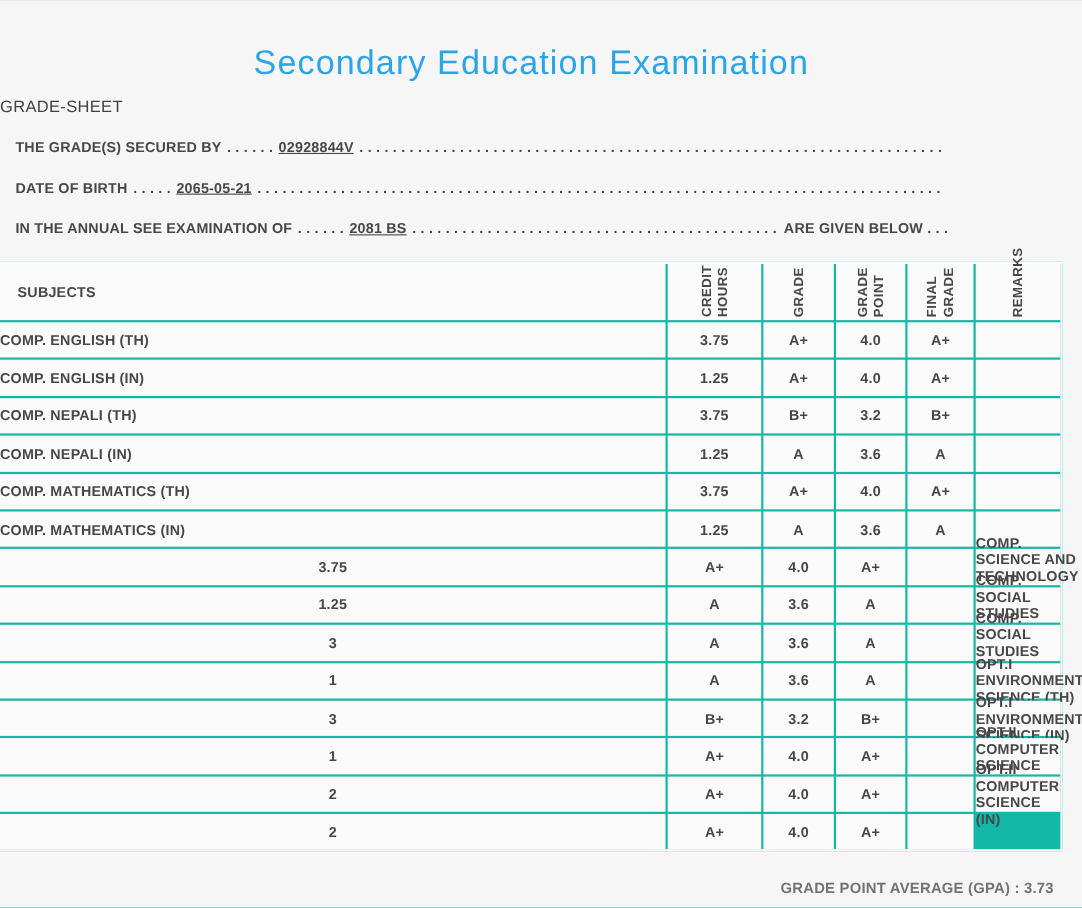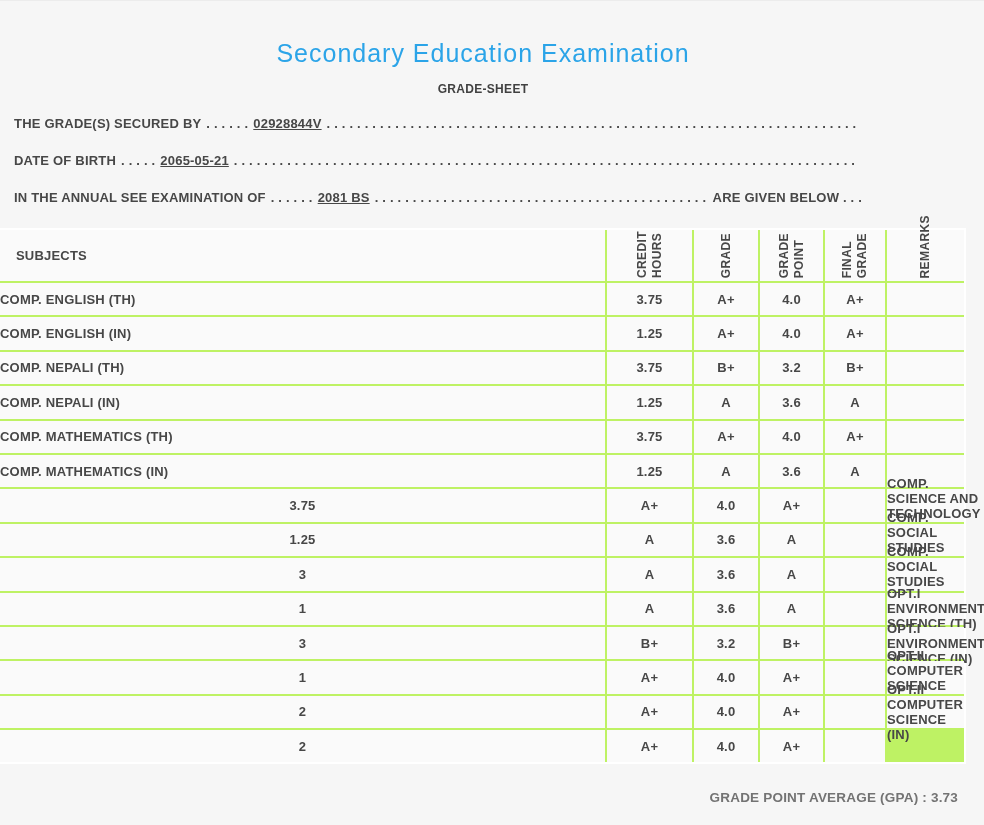--- a/index.html
+++ b/index.html
@@ -9,28 +9,28 @@
     font-family:"Liberation Sans", sans-serif;
     color:#474747;
     overflow:hidden;
   }
   .page{width:984px;height:825px;box-sizing:border-box;padding-top:38px;border-top:1px solid #ececec;}
   .content{width:966px;}
 
   
   .title{
     text-align:center;
-    font-size:25px;
+    font-size:31px;
     letter-spacing:1px;
     font-weight:400;
   }
   .subtitle{
-    text-align:center;
-    font-size:12px;
-    font-weight:bold;
+    text-align:left;
+    font-size:15px;
+    font-weight:normal;
     color:#414141;
     letter-spacing:0.3px;
     margin-top:14px;
   }
 
   
   .info{margin:21px 0 0 14px;width:848px;}
   .info-line{
     display:flex;
     align-items:baseline;
@@ -48,21 +48,21 @@
   .info-line .tail{flex:0 0 auto;margin-left:5px;}
 
   
   .grade-table{
     margin-top:18px;
     display:grid;
     grid-template-columns:605px 85px 64px 63px 60px 77px;
     grid-template-rows:51px;
     grid-auto-rows:32.4px;
     gap:2px;
-    background:#bef264;
+    background:#14b8a6;
     border-top:2px solid #ffffff;
     border-right:2px solid #ffffff;
     border-bottom:2px solid #ffffff;
     width:964px;
   }
   .cell{
     background:#fafafa;
     display:flex;
     align-items:center;
     font-size:13px;

